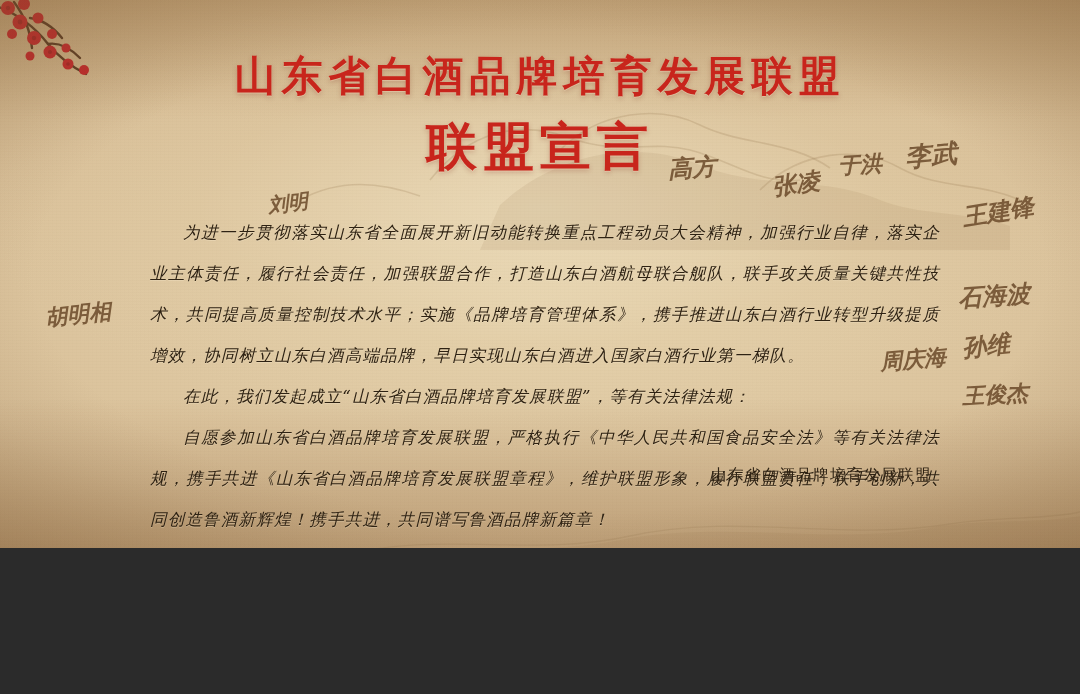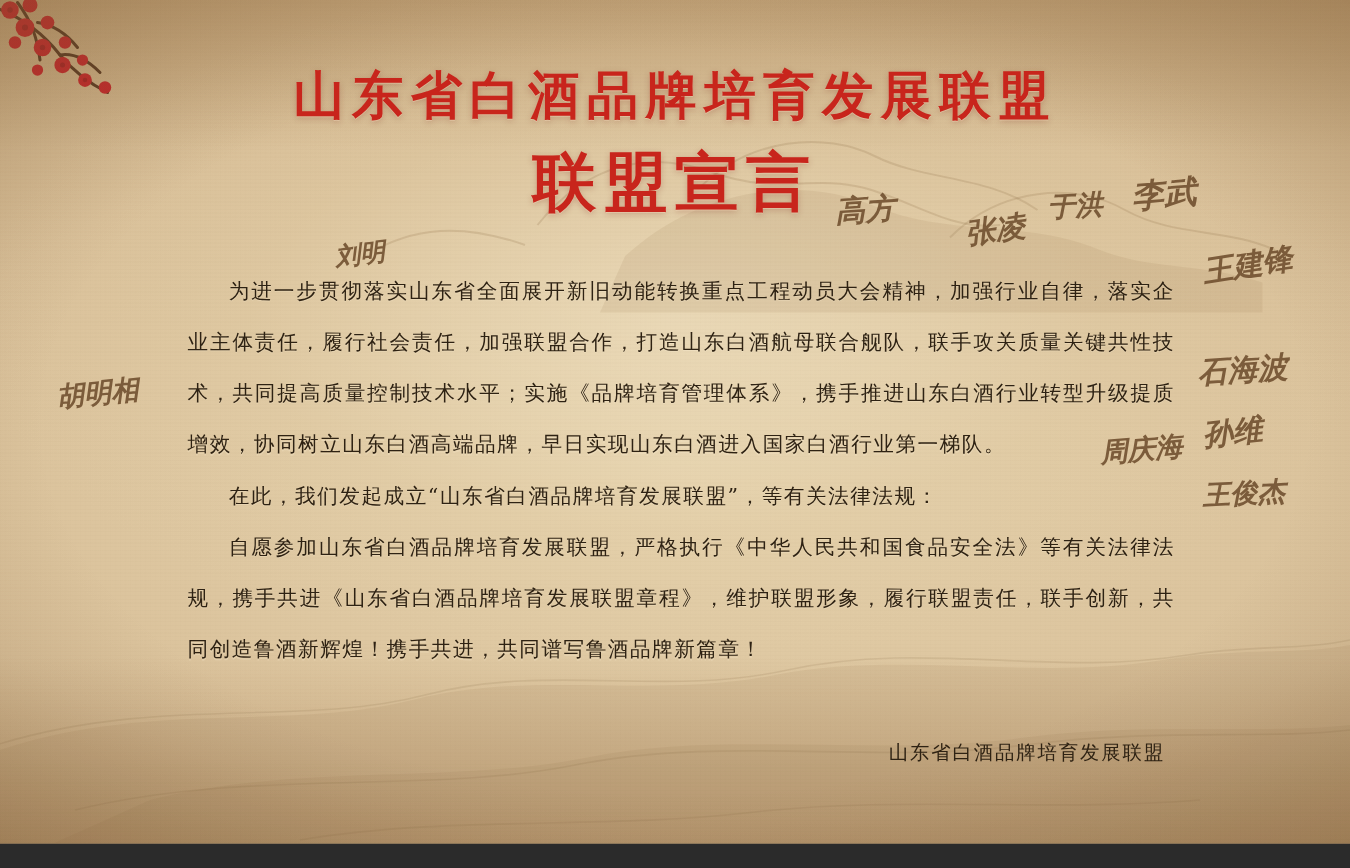--- a/index.html
+++ b/index.html
@@ -3,21 +3,21 @@
 <meta charset="utf-8">
 <style>
   html, body {
     margin: 0;
     padding: 0;
     background: #2b2b2b;
   }
   #page {
     position: relative;
     width: 1080px;
-    height: 675px;
+    height: 548px;
     overflow: hidden;
     font-family: "DejaVu Serif", "Liberation Serif", serif;
     background:
       radial-gradient(ellipse 70% 55% at 50% 38%, rgba(240,226,195,0.55) 0%, rgba(226,205,165,0.25) 45%, rgba(0,0,0,0) 75%),
       radial-gradient(ellipse 120% 90% at 50% 55%, #e6d3ae 0%, #d9c099 48%, #c3a376 78%, #a9875c 100%);
   }
   
   .vignette {
     position: absolute;
     inset: 0;
@@ -75,21 +75,21 @@
     top: 212px;
     width: 790px;
     color: #2e2213;
     font-size: 16.5px;
     line-height: 41px;
     letter-spacing: 1.2px;
     text-align: justify;
     text-shadow: 0 1px 0 rgba(255,245,220,.25);
   }
   .body-text p { margin: 0; }
-  .body-text p.indent { text-indent: 2em; }
+  .body-text p.indent { text-indent: 2em; font-style: italic; }
 
   
   .sign-block {
     position: absolute;
     right: 148px;
     bottom: 58px;
     text-align: center;
     color: #2e2213;
     font-size: 15.5px;
     letter-spacing: 1.5px;

